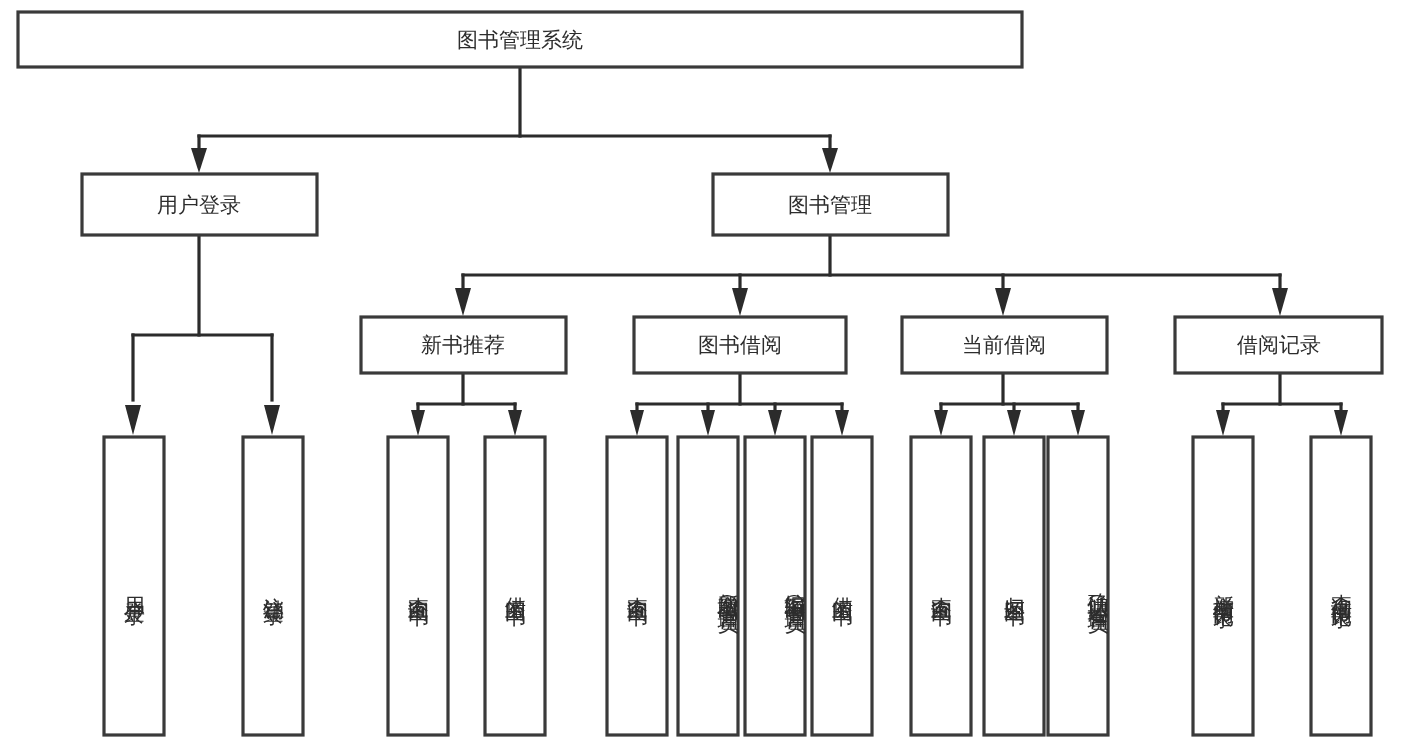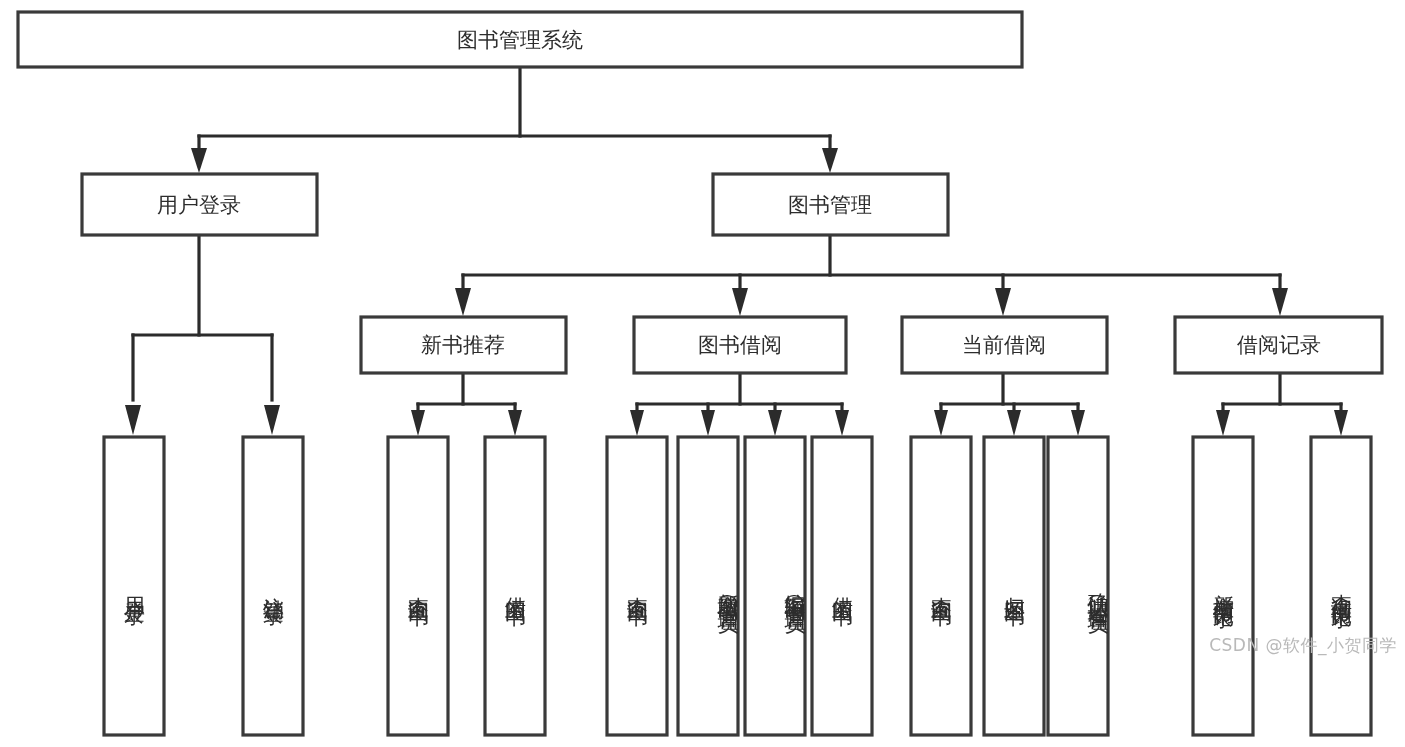--- a/index.html
+++ b/index.html
@@ -207,14 +207,13 @@
   <div class="leaf-label centered" style="left:607px; top:437px; width:60px; height:298px;">查询图书</div>
   <div class="leaf-label" style="left:678px; top:443px; width:60px; height:292px;">新增图书（管理员）</div>
   <div class="leaf-label" style="left:745px; top:443px; width:60px; height:292px;">编辑图书（管理员）</div>
   <div class="leaf-label centered" style="left:812px; top:437px; width:60px; height:298px;">借阅图书</div>
   <div class="leaf-label centered" style="left:911px; top:437px; width:60px; height:298px;">查询图书</div>
   <div class="leaf-label centered" style="left:984px; top:437px; width:60px; height:298px;">归还图书</div>
   <div class="leaf-label" style="left:1048px; top:443px; width:60px; height:292px;">确认归还（管理员）</div>
   <div class="leaf-label centered" style="left:1193px; top:437px; width:60px; height:298px;">新增借阅记录</div>
   <div class="leaf-label centered" style="left:1311px; top:437px; width:60px; height:298px;">查询借阅记录</div>
 
-  <div class="watermark">CSDN @软件_小贺同学</div>
 </div>
 
 </body></html>

